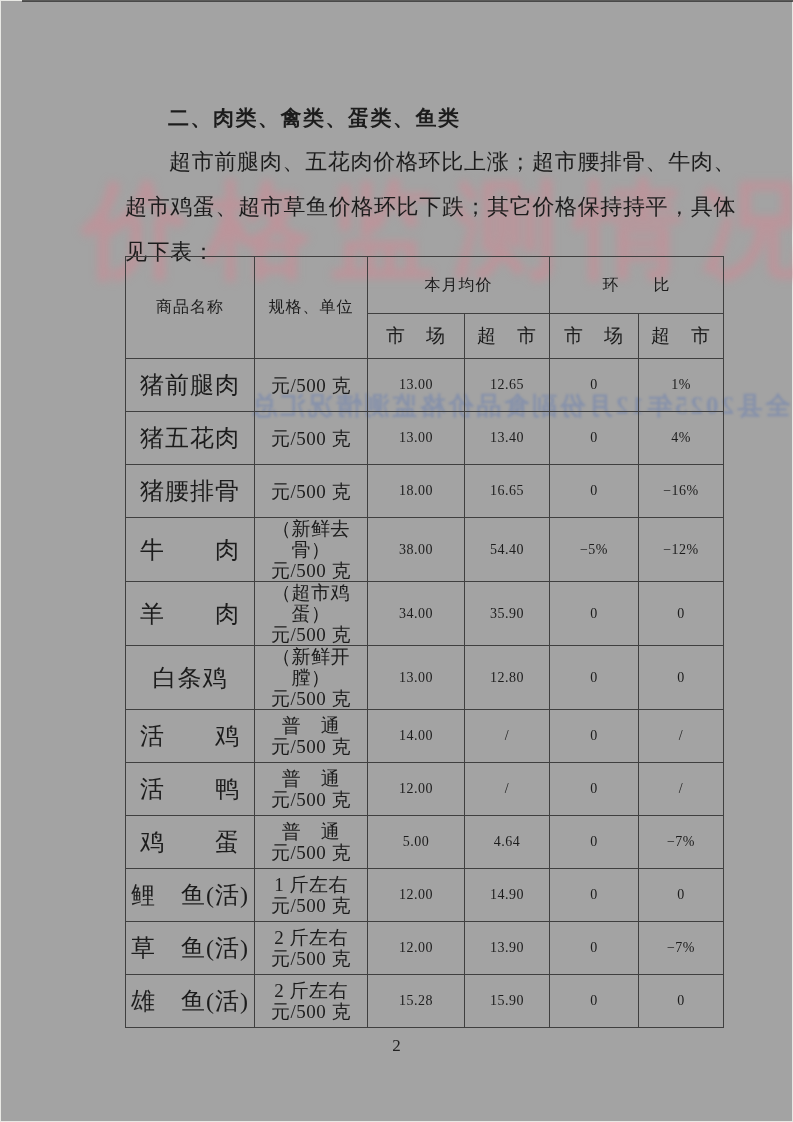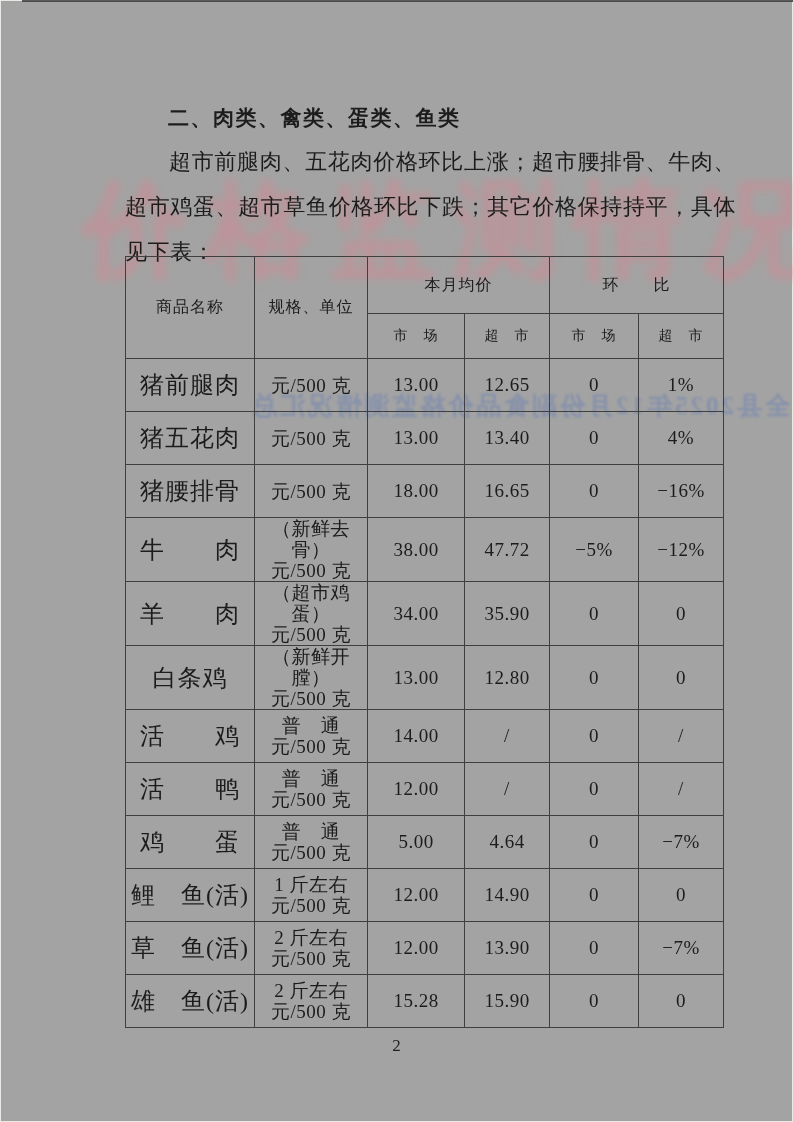--- a/index.html
+++ b/index.html
@@ -57,25 +57,25 @@
     border-collapse:collapse;table-layout:fixed;
     background:transparent;
   }
   .price-table th,.price-table td{
     border:1px solid #3f3f3f;
     text-align:center;vertical-align:middle;
     padding:0;
     font-weight:normal;
   }
   .price-table thead tr.h1 th{height:56px;font-size:16px;letter-spacing:1px;}
-  .price-table thead tr.h2 th{height:44px;font-size:14px;letter-spacing:1px;}
+  .price-table thead tr.h2 th{height:44px;font-size:19px;letter-spacing:1px;}
   .price-table tbody tr{height:53px;}
   td.c-name{font-size:24px;letter-spacing:1px;}
   td.c-spec{font-size:19px;line-height:21px;letter-spacing:0.5px;}
-  td.c-num{font-size:19px;font-family:"Liberation Serif","DejaVu Serif",serif;letter-spacing:0.5px;}
+  td.c-num{font-size:14px;font-family:"Liberation Serif","DejaVu Serif",serif;letter-spacing:0.5px;}
   .spec-line:empty{display:none;}
   .page-number{
     position:absolute;top:1036px;left:0;width:100%;
     text-align:center;font-size:17px;color:#222;
   }
 </style>
 </head>
 <body>
 
 <div class="page">
@@ -150,21 +150,21 @@
         <td class="c-num">0</td>
         <td class="c-num">−16%</td>
       </tr>
       <tr>
         <td class="c-name">牛　　肉</td>
         <td class="c-spec">
             <div class="spec-line">（新鲜去骨）</div>
             <div class="spec-line">元/500 克</div>
           </td>
         <td class="c-num">38.00</td>
-        <td class="c-num">47.72</td>
+        <td class="c-num">54.40</td>
         <td class="c-num">−5%</td>
         <td class="c-num">−12%</td>
       </tr>
       <tr>
         <td class="c-name">羊　　肉</td>
         <td class="c-spec">
             <div class="spec-line">（超市鸡蛋）</div>
             <div class="spec-line">元/500 克</div>
           </td>
         <td class="c-num">34.00</td>

